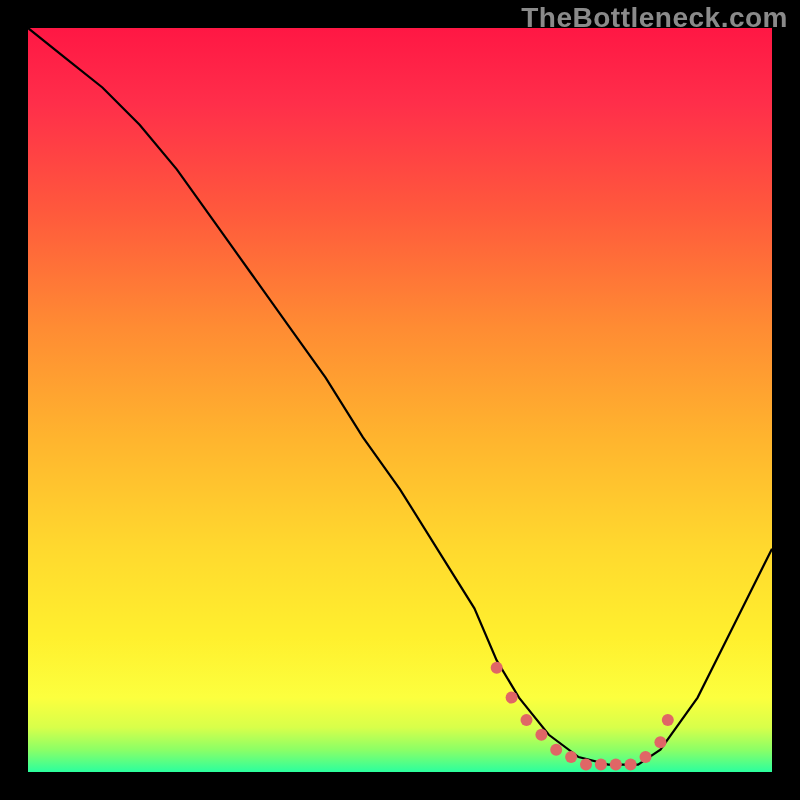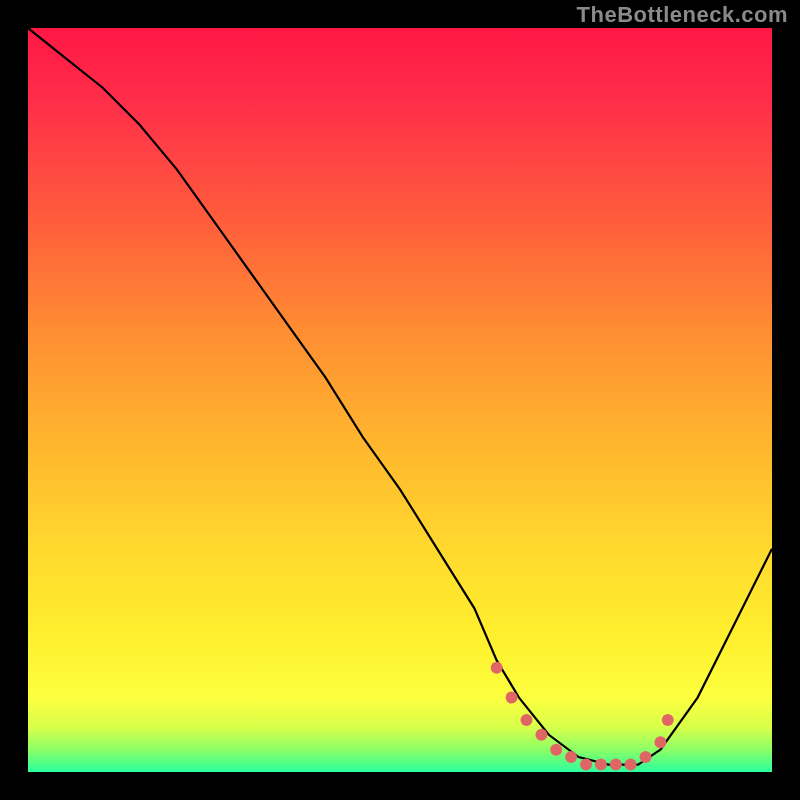--- a/index.html
+++ b/index.html
@@ -13,21 +13,21 @@
   .container {
     position: relative;
     width: 800px;
     height: 800px;
   }
   .watermark {
     position: absolute;
     top: 2px;
     right: 12px;
     font-family: Arial, Helvetica, sans-serif;
-    font-size: 22px;
+    font-size: 28px;
     font-weight: bold;
     color: #8a8a8a;
     letter-spacing: 0.5px;
     z-index: 10;
   }
   svg.plot {
     position: absolute;
     left: 28px;
     top: 28px;
     width: 744px;

